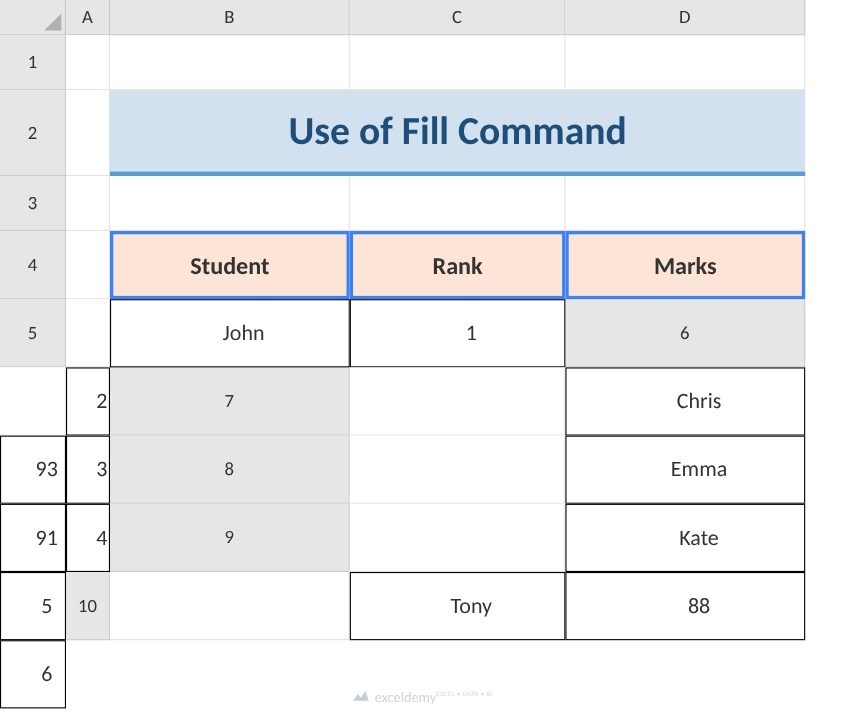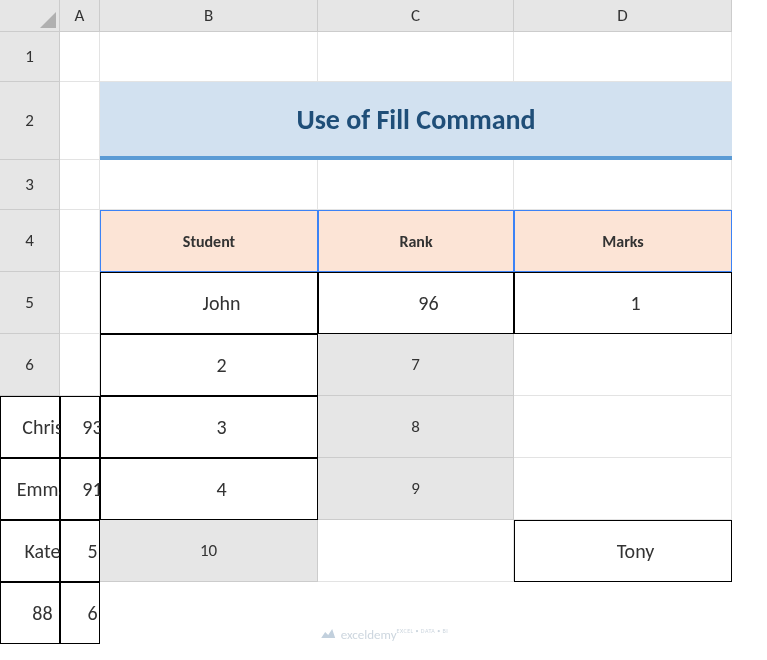--- a/index.html
+++ b/index.html
@@ -67,30 +67,30 @@
     }
     
     .title-cell {
       grid-column: 3 / 6;
       grid-row: 3;
       background: #d2e1f0;
       border-bottom: 4px solid #5b9bd5;
       display: flex;
       align-items: center;
       justify-content: center;
-      font-size: 28px;
+      font-size: 36px;
       font-weight: bold;
       color: #1f4e78;
     }
     
     .th-cell {
       background: #fce4d6;
-      border: 1px solid #3b82f6;
+      border: 3px solid #3b82f6;
       font-weight: bold;
-      font-size: 16px;
+      font-size: 22px;
     }
     .td-cell {
       border: 1px solid #000;
       background: #fff;
       font-size: 20px;
       padding-left: 25px;
     }
     
     .colA {
       background: #fff;
@@ -154,21 +154,20 @@
 
   <div class="row-header">4</div>
   <div class="cell colA"></div>
   <div class="cell th-cell">Student</div>
   <div class="cell th-cell">Rank</div>
   <div class="cell th-cell">Marks</div>
 
   <div class="row-header">5</div>
   <div class="cell colA"></div>
   <div class="cell td-cell">John</div>
-  <div class="cell td-cell">96</div>
   <div class="cell td-cell">1</div>
 
   <div class="row-header">6</div>
   <div class="cell colA"></div>
   <div class="cell td-cell">2</div>
 
   <div class="row-header">7</div>
   <div class="cell colA"></div>
   <div class="cell td-cell">Chris</div>
   <div class="cell td-cell">93</div>

